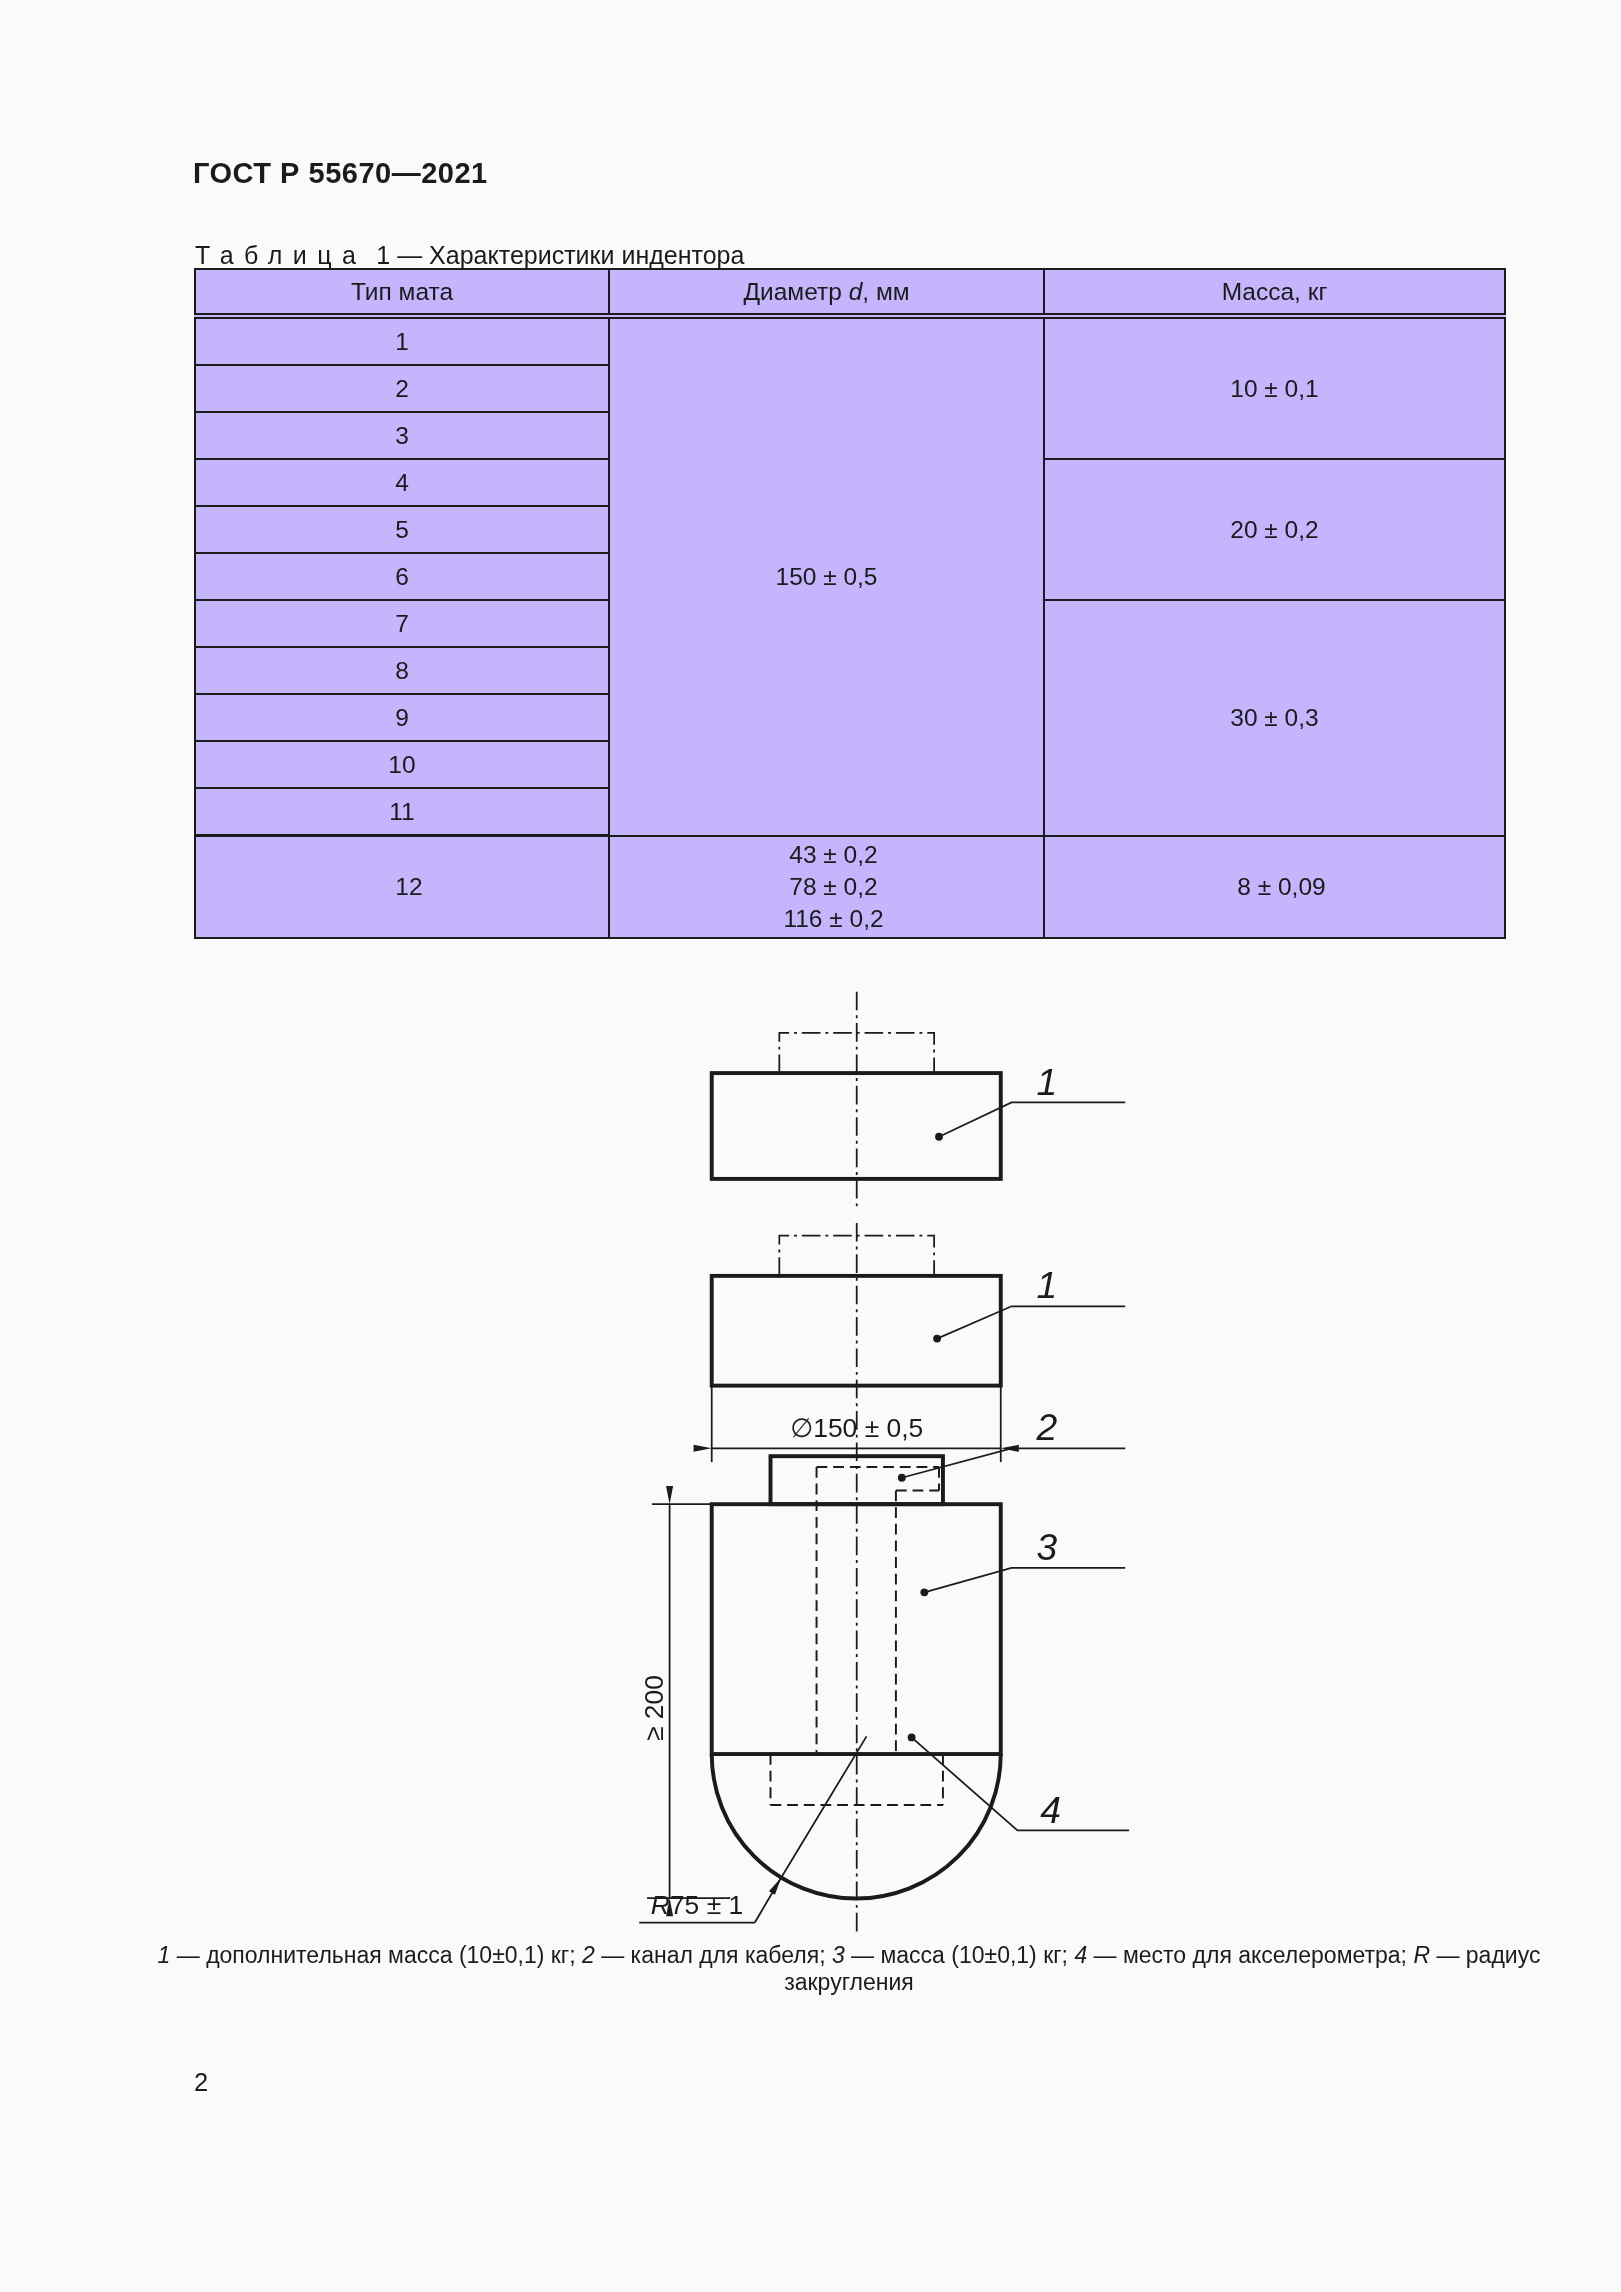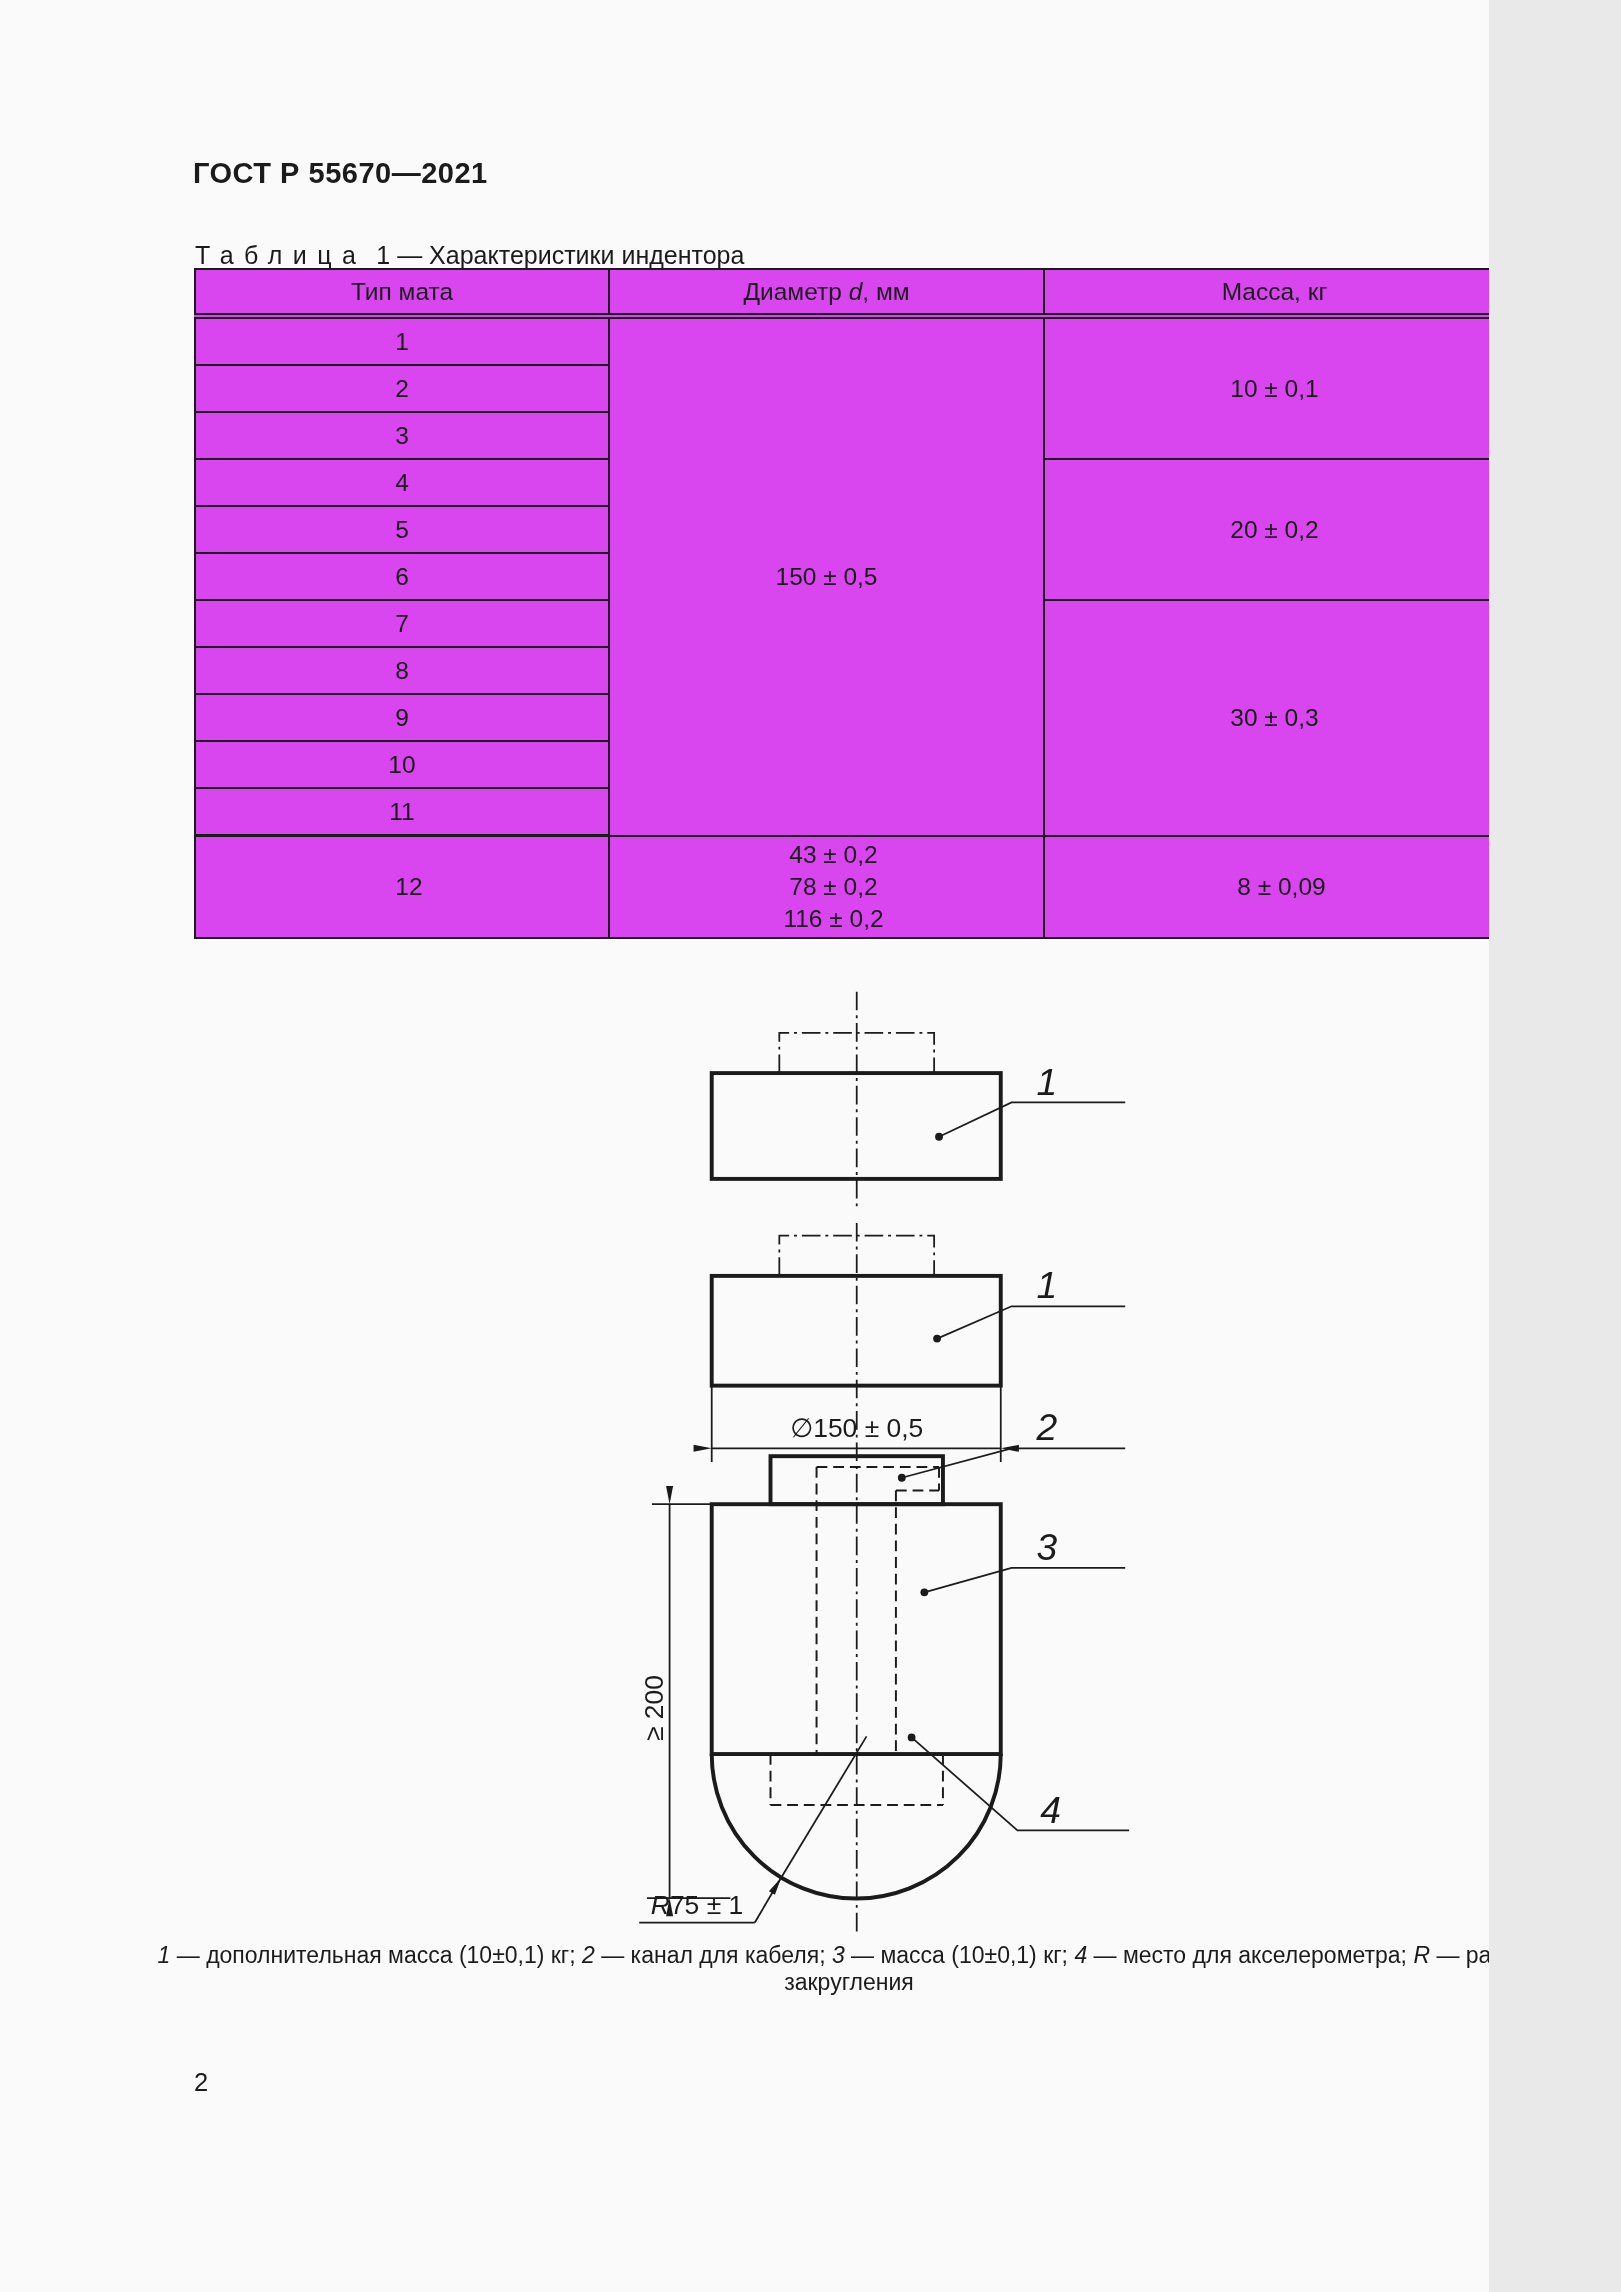--- a/index.html
+++ b/index.html
@@ -3,21 +3,21 @@
 <meta charset="utf-8">
 <style>
   html,body{margin:0;padding:0;}
   body{
     background:#e9e9e9;
     font-family:"Liberation Sans", sans-serif;
     color:#1b1b1b;
   }
   .page{
     position:relative;
-    width:1489px;height:2293px;
+    width:1621px;height:2293px;
     background:#fafafa;
     overflow:hidden;
   }
   .doc-header{
     position:absolute;left:193px;top:157px;
     font-size:29px;font-weight:bold;letter-spacing:0.5px;
   }
   .table-title{
     position:absolute;left:195px;top:241px;
     font-size:25px;
@@ -25,21 +25,21 @@
   .table-title .spaced{letter-spacing:.42em;}
   .table-title .rest{margin-left:9.8px;}
 
   table.spec{
     position:absolute;left:194px;top:268px;
     width:1309px;
     border-collapse:collapse;
     table-layout:fixed;
     border:2.9px solid #1b1b1b;
     font-size:24.5px;
-    background:#d946ef;
+    background:#c4b5fd;
   }
   table.spec th{
     font-weight:normal;
     height:41px;
     border-left:2px solid #1b1b1b;
     border-right:2px solid #1b1b1b;
     border-bottom:6.9px double #1b1b1b;
     text-align:center;vertical-align:middle;
   }
   table.spec td{

